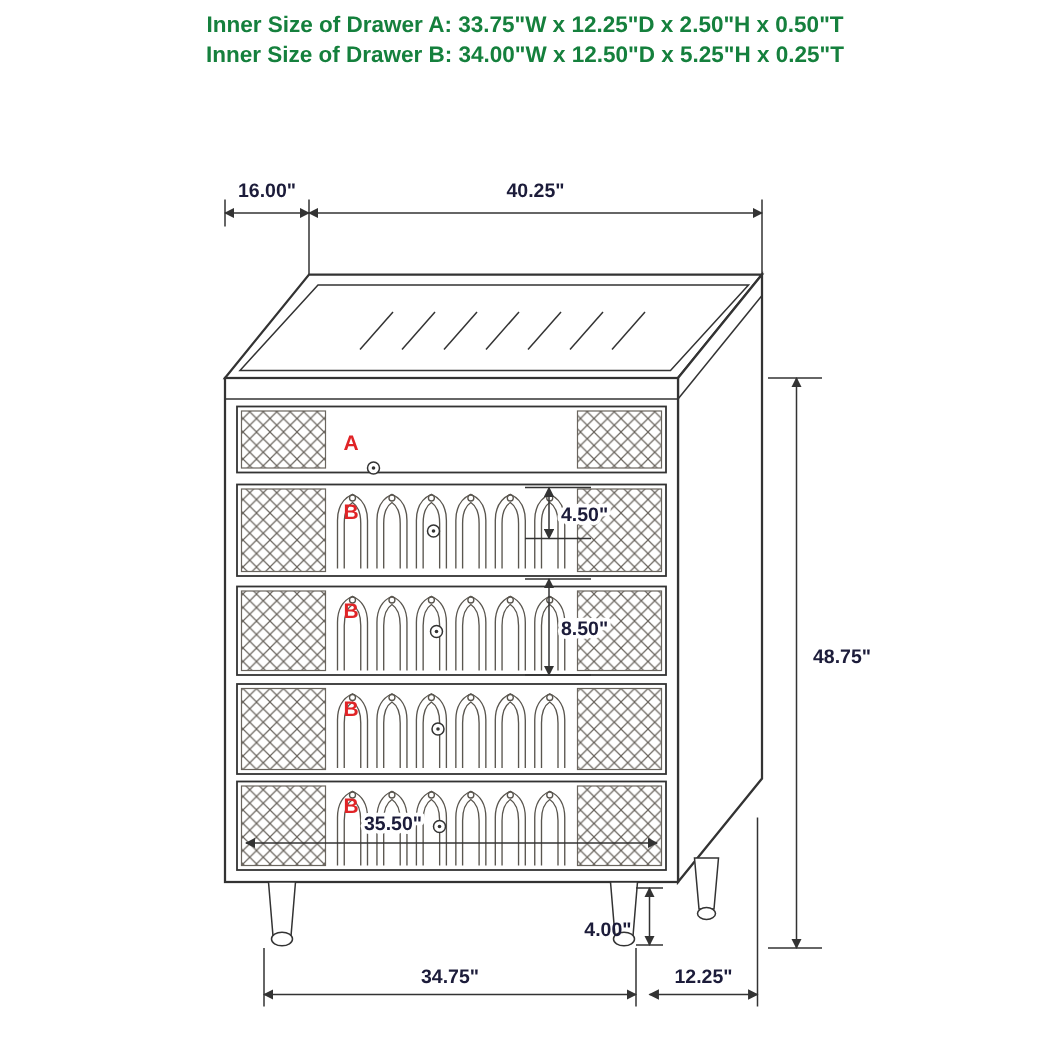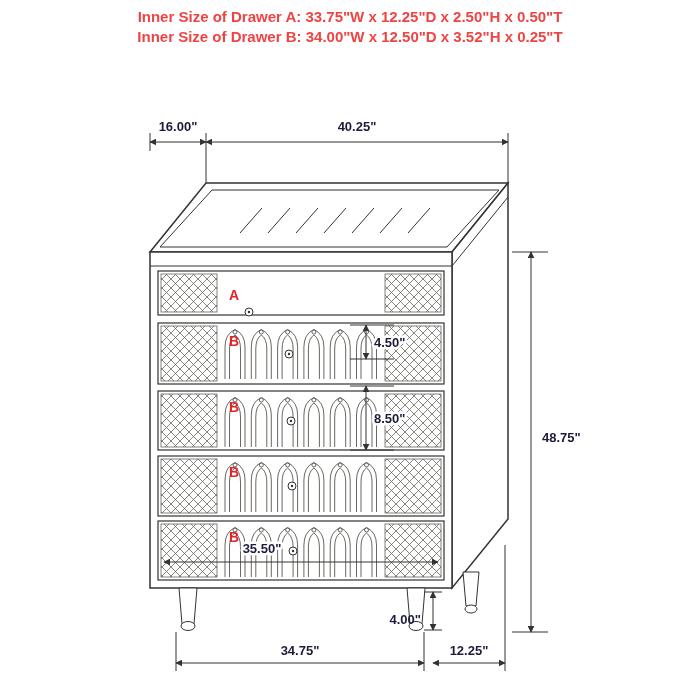--- a/index.html
+++ b/index.html
@@ -1,36 +1,36 @@
 <!DOCTYPE html>
 <html><head>
 <meta charset="utf-8">
 <style>
   * { margin: 0; padding: 0; box-sizing: border-box; }
   html, body { width: 700px; height: 700px; background: #fff; }
   body { font-family: "Liberation Sans", sans-serif; }
   .stage { position: relative; width: 700px; height: 700px; background: #fff; overflow: hidden; }
   .titles { position: absolute; top: 7px; left: 0; width: 100%; text-align: center;
-            font-weight: bold; font-size: 15px; line-height: 20px; color: #ef4444; }
+            font-weight: bold; font-size: 15px; line-height: 20px; color: #15803d; }
   svg.diagram { position: absolute; left: 0; top: 0; }
   .dim-text { font-size: 13px; font-weight: bold; fill: #1c1c3a; }
   .halo { paint-order: stroke; stroke: #ffffff; stroke-width: 5px; stroke-linejoin: round; }
   .red-label { font-size: 14px; font-weight: bold; fill: #e02427; text-anchor: middle; }
   .dline { stroke: #333; stroke-width: 1; fill: none; }
   .edge  { stroke: #333; fill: #fff; }
   .thin  { stroke: #333; stroke-width: 1; fill: none; }
 </style>
 </head>
 <body>
 
 <div class="stage">
 
   <div class="titles">
     <div>Inner Size of Drawer A: 33.75"W x 12.25"D x 2.50"H x 0.50"T</div>
-    <div>Inner Size of Drawer B: 34.00"W x 12.50"D x 3.52"H x 0.25"T</div>
+    <div>Inner Size of Drawer B: 34.00"W x 12.50"D x 5.25"H x 0.25"T</div>
   </div>
 
   <svg class="diagram" width="700" height="700" viewBox="0 0 700 700">
     <defs>
       <marker id="arr" viewBox="0 0 10 10" refX="9" refY="5" markerWidth="7" markerHeight="7" orient="auto-start-reverse">
         <path d="M0,0 L10,5 L0,10 z" fill="#333"></path>
       </marker>
       <pattern id="lattice" width="9" height="9" patternUnits="userSpaceOnUse">
         <path d="M0,0 L9,9 M9,0 L0,9" stroke="#6a655e" stroke-width="0.8" fill="none"></path>
       </pattern>

